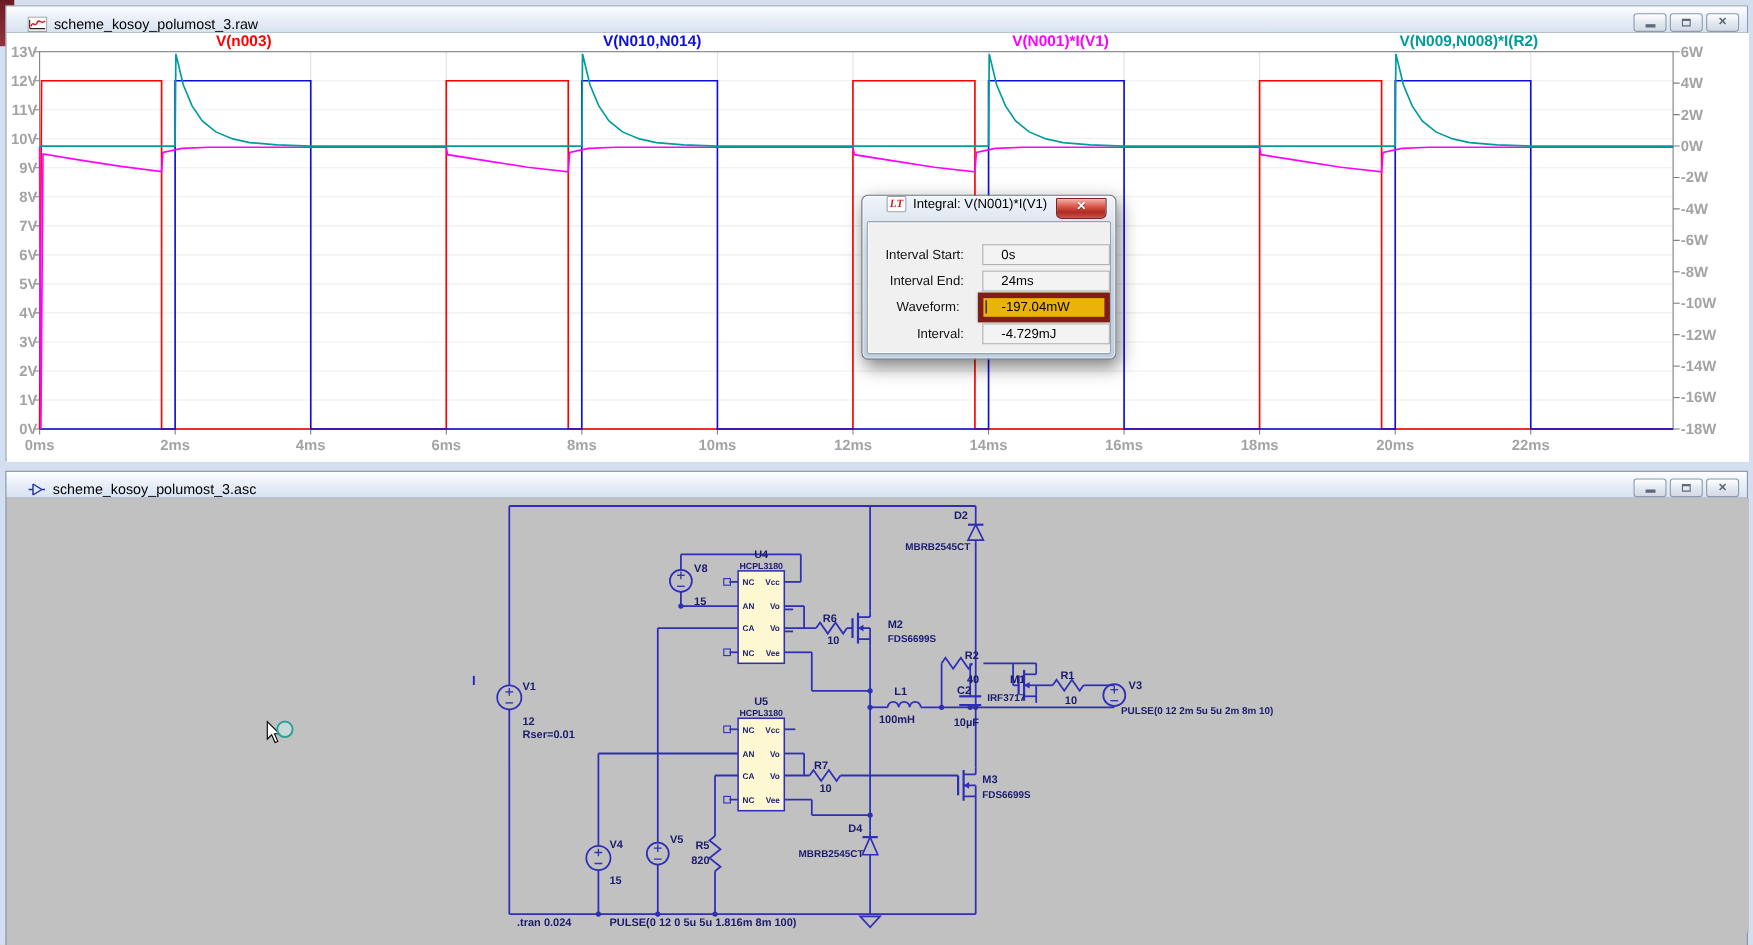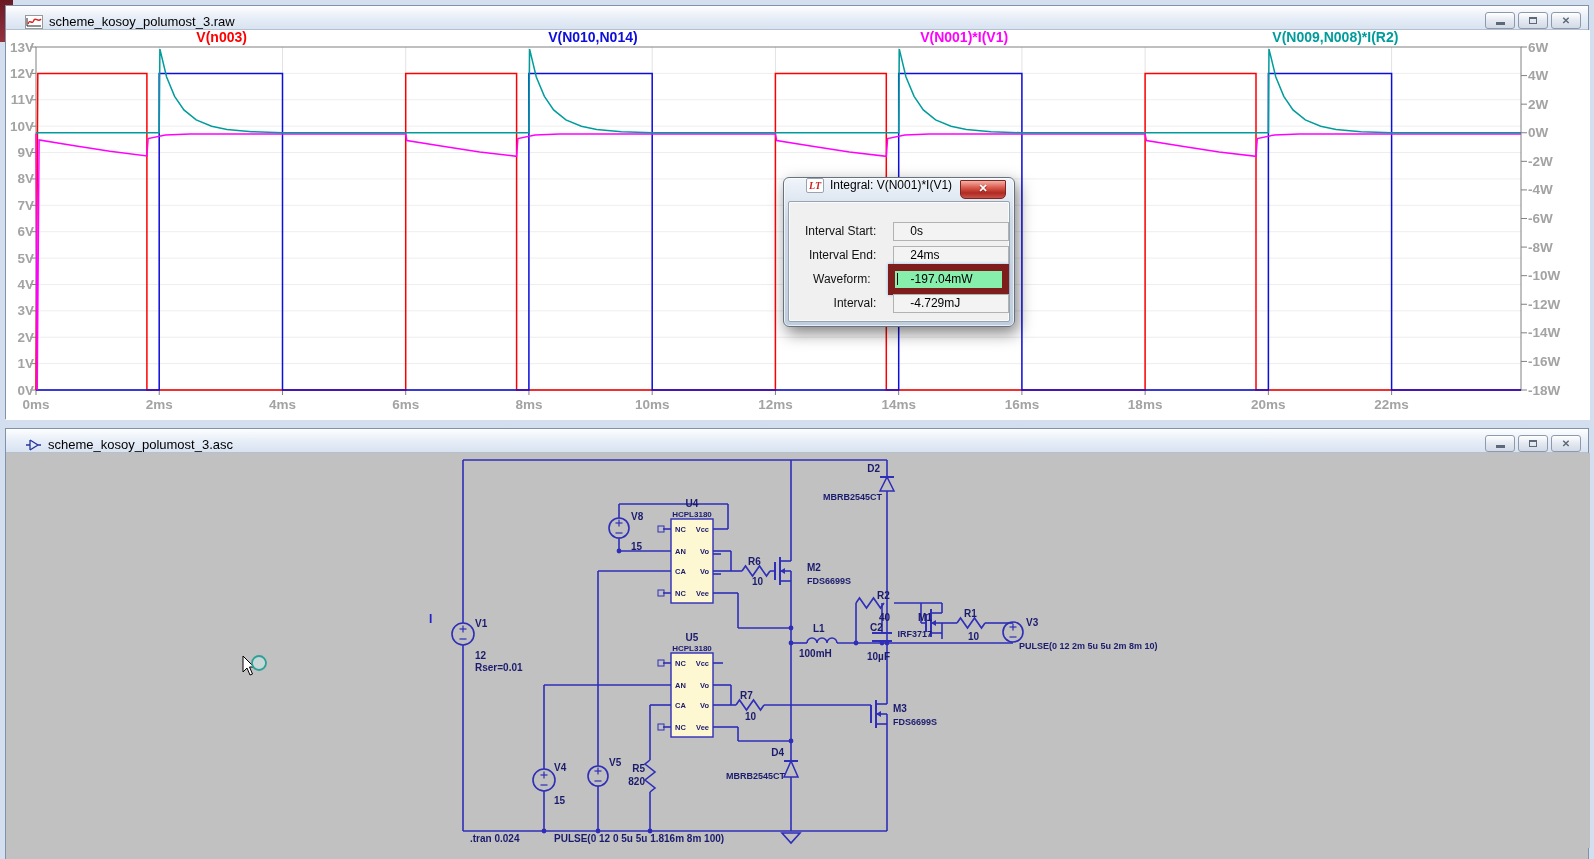--- a/index.html
+++ b/index.html
@@ -37,21 +37,21 @@
         border-radius:1px 1px 5px 5px;color:#fff;font-size:11px;font-weight:bold;line-height:15px;
         text-align:center;background:linear-gradient(#f3b0a6,#d9584b 40%,#b02a22 70%,#c4524a);
         text-shadow:0 1px 1px #7a1f1a;cursor:default;}
   .dlg-body{position:absolute;left:4px;right:4px;top:23px;bottom:4px;background:#f0f0f0;
         border:1px solid #98a3b0;border-radius:2px;box-shadow:inset 0 0 0 1px #fafbfc;
         padding-top:17px;}
   .dlg-row{display:flex;align-items:center;height:24px;font-size:12px;color:#111;justify-content:flex-end;}
   .dlg-label{width:100px;text-align:right;padding-right:5px;}
   .dlg-field{position:relative;width:112px;height:17px;background:#f3f3f3;border:1px solid #b2b2b2;
         font-size:12px;line-height:16px;padding-left:16px;box-sizing:content-box;color:#000;margin-left:12px;}
-  .dlg-field.focused{background:#86efac;border:7px solid #7f1d1d;box-shadow:0 0 3px #8cbbe8;}
+  .dlg-field.focused{background:#eab308;border:5px solid #7f1d1d;box-shadow:0 0 3px #8cbbe8;}
   .caret{position:absolute;left:2px;top:2px;width:1px;height:12px;background:#000;}
   svg text{font-family:"Liberation Sans",sans-serif;}
 </style>
 </head>
 <body>
 
 <div id="app-sliver"></div>
 
 <section class="pane" id="wave-pane">
   <header class="pane-header">

